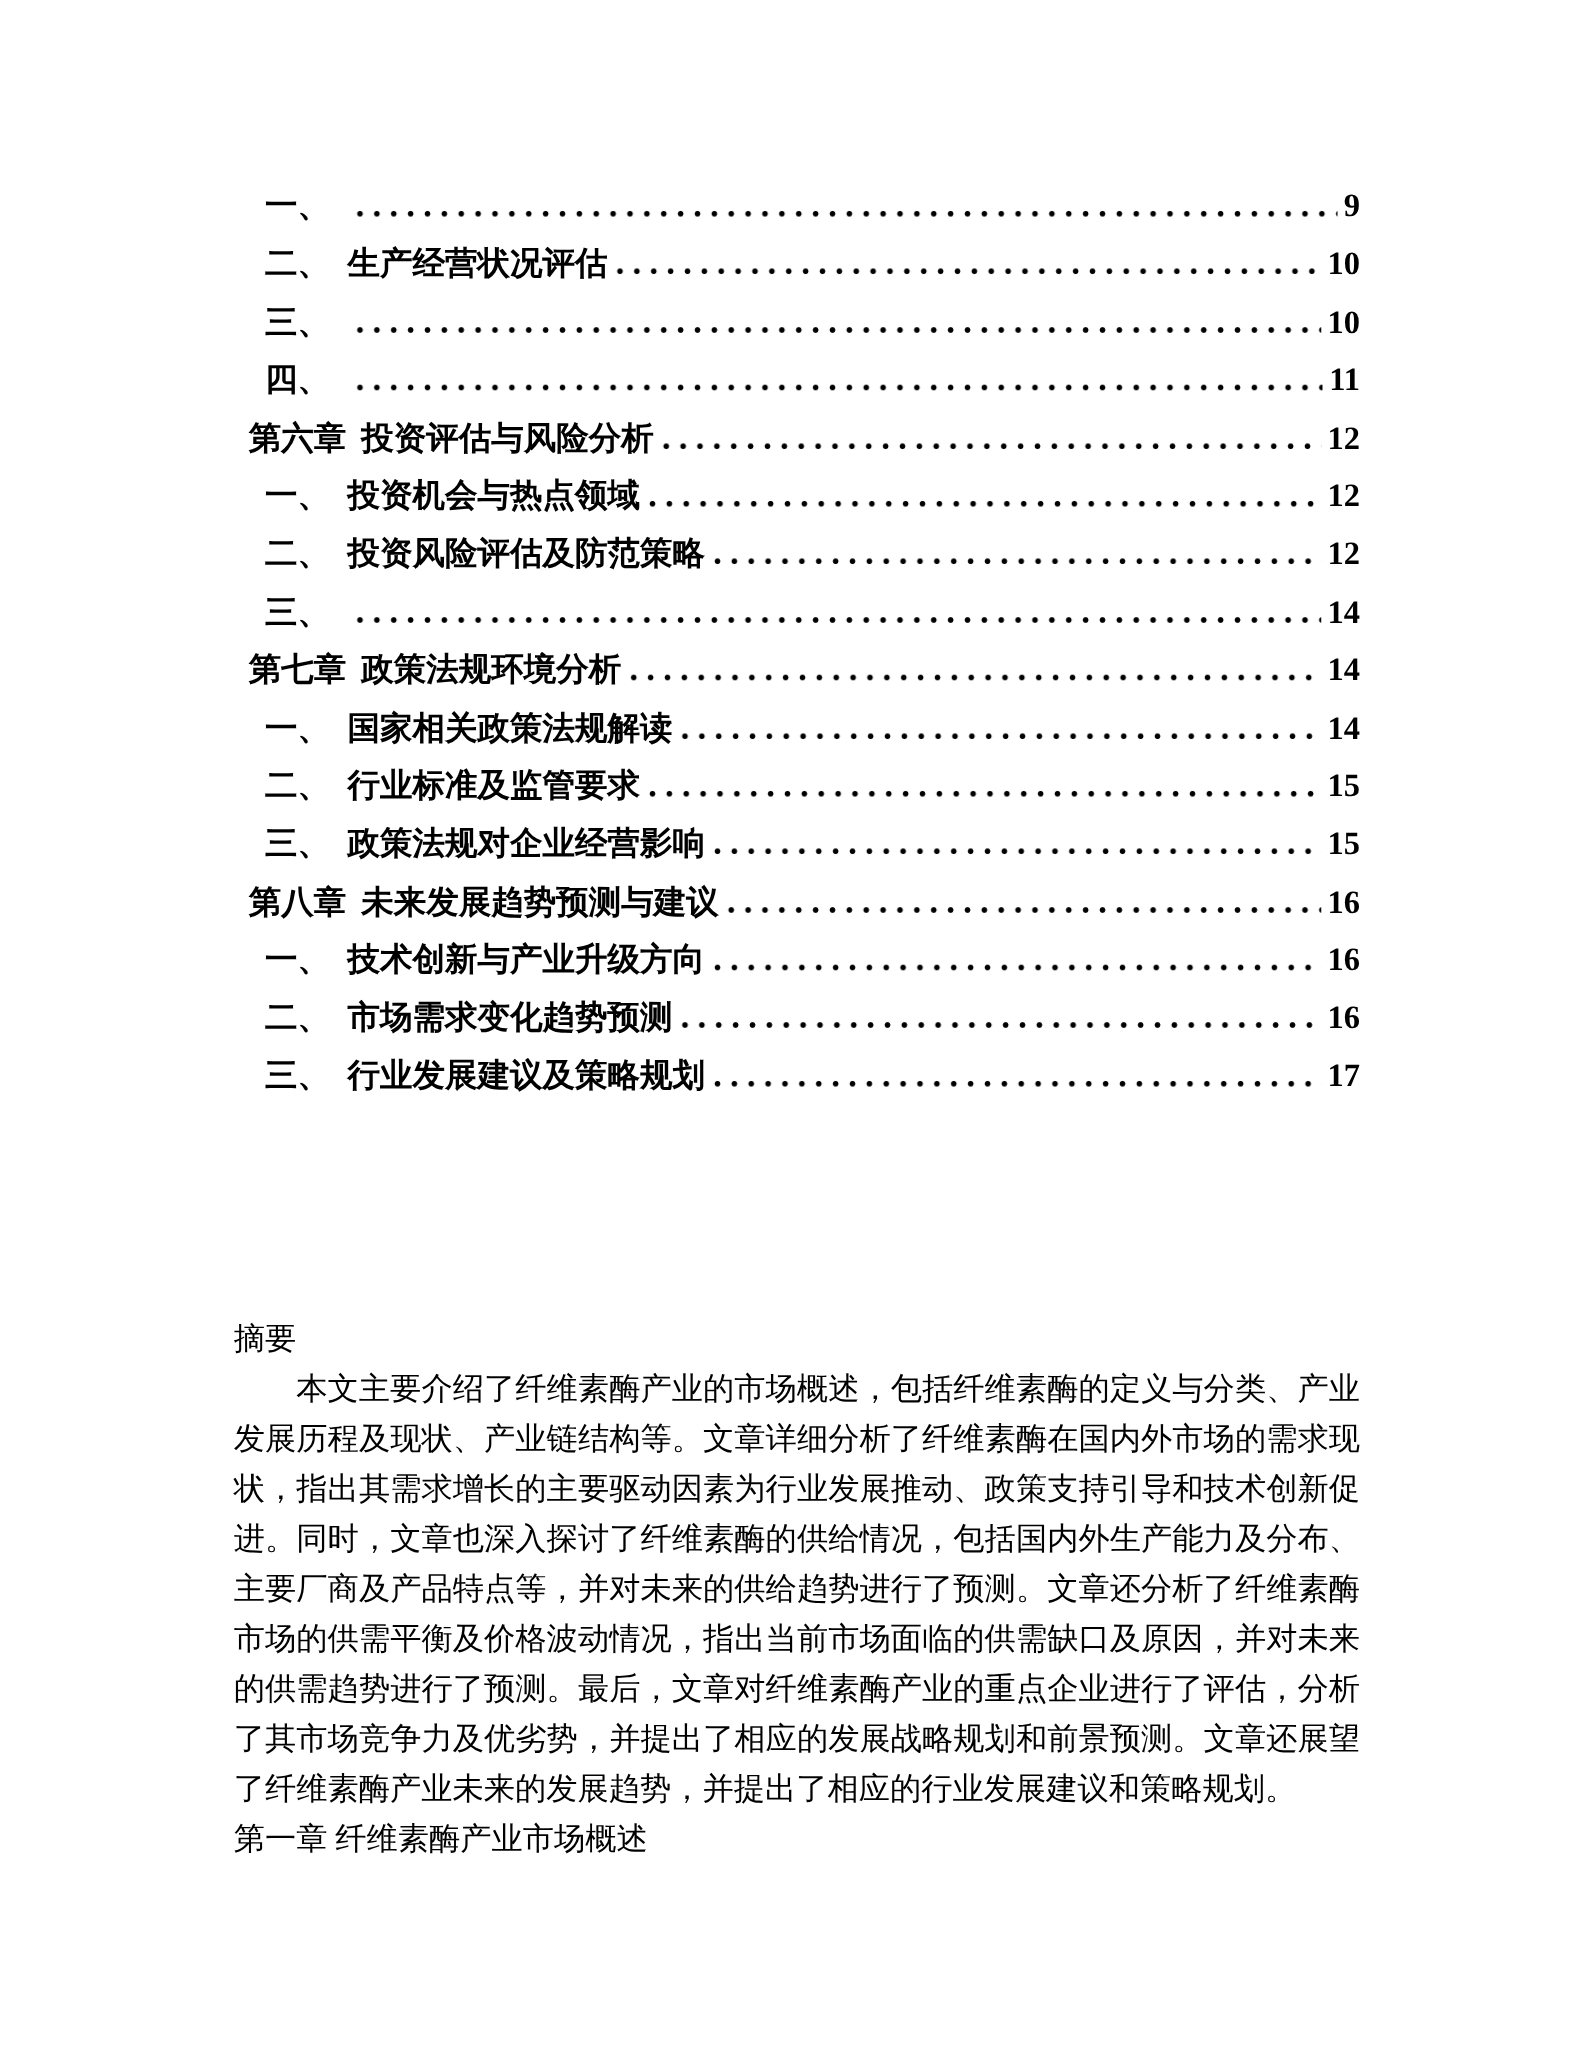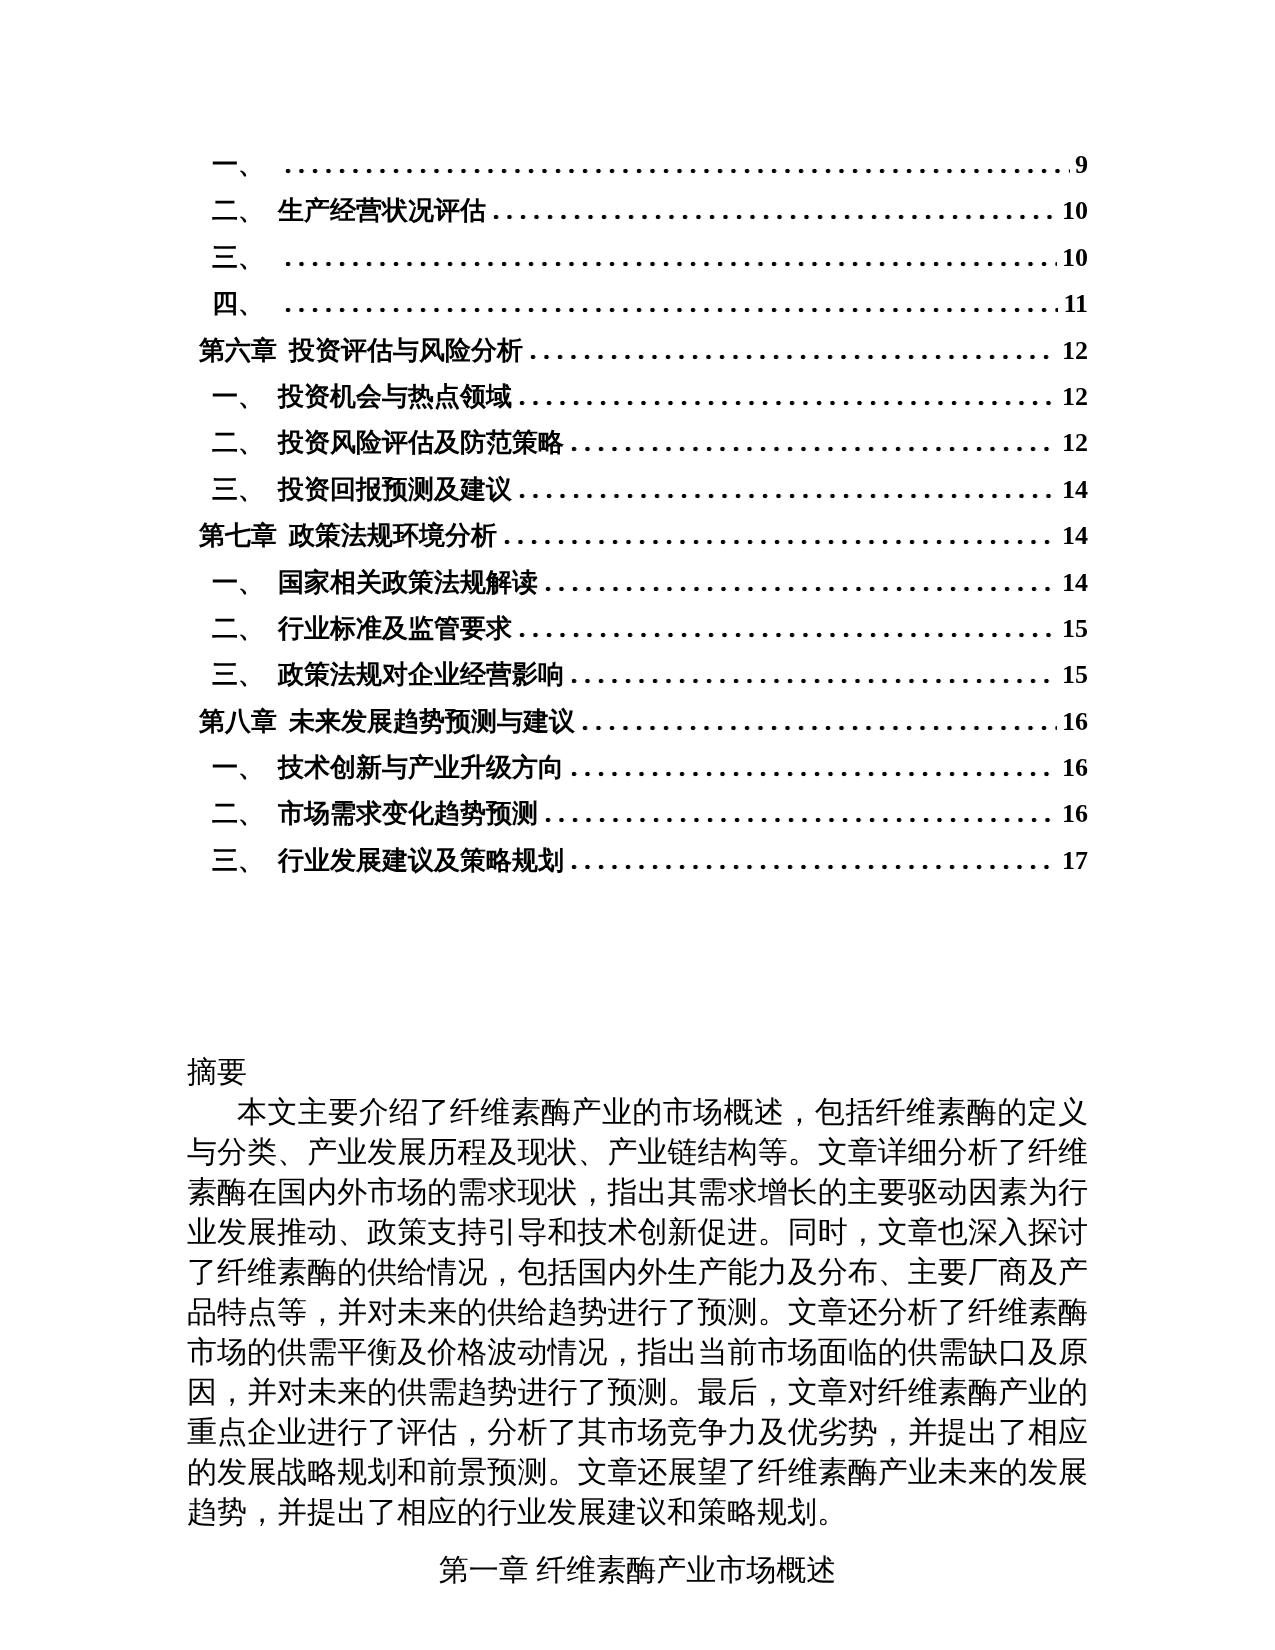--- a/index.html
+++ b/index.html
@@ -58,35 +58,34 @@
     background-size: 13.5px 6px;
     background-repeat: repeat-x;
     background-position: 0 26px;
   }
   .toc-page {
     flex: 0 0 auto;
   }
   
   .abstract {
     margin-top: 168px;
-    font-size: 30px;
+    font-size: 25px;
     line-height: 40px;
     font-weight: normal;
   }
   .abstract-heading {
     margin: 0;
   }
   .abstract-body {
     margin: 0;
     text-indent: 50px;
     text-align: justify;
   }
   .chapter-heading {
-    margin: 18px;
-    text-align: center;
+    margin: 0;
   }
 </style>
 </head>
 <body>
 
 <div class="doc-page">
   <div class="content">
 
     <nav class="toc">
         <div class="toc-row sub">
@@ -123,21 +122,20 @@
     <span class="toc-page">12</span>
   </div>
         <div class="toc-row sub">
     <span class="toc-num">二、</span>
     <span class="toc-title">投资风险评估及防范策略</span>
     <span class="leader"></span>
     <span class="toc-page">12</span>
   </div>
         <div class="toc-row sub">
     <span class="toc-num">三、</span>
-    <span class="toc-title">投资回报预测及建议</span>
     <span class="leader"></span>
     <span class="toc-page">14</span>
   </div>
         <div class="toc-row chapter">
     <span class="toc-num">第七章</span>
     <span class="toc-title">政策法规环境分析</span>
     <span class="leader"></span>
     <span class="toc-page">14</span>
   </div>
         <div class="toc-row sub">

